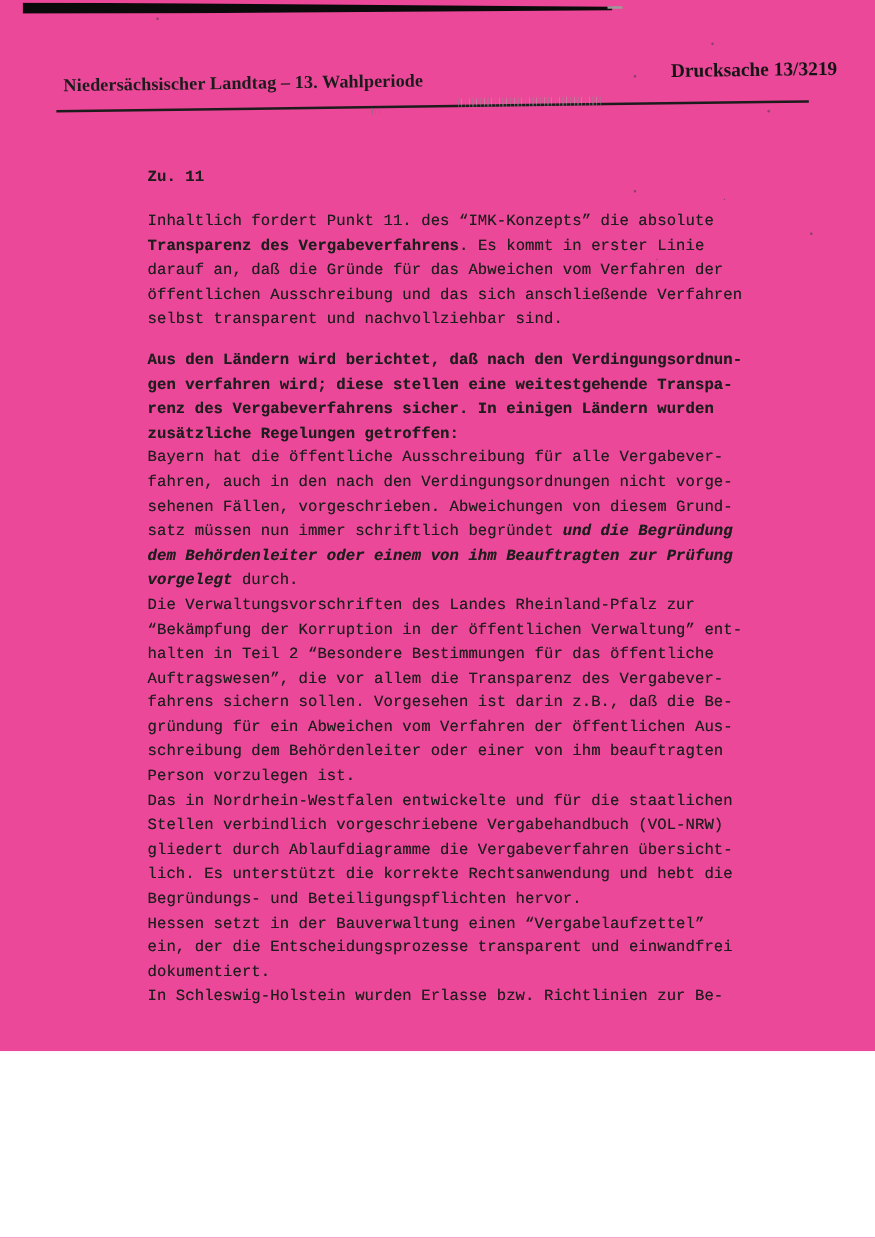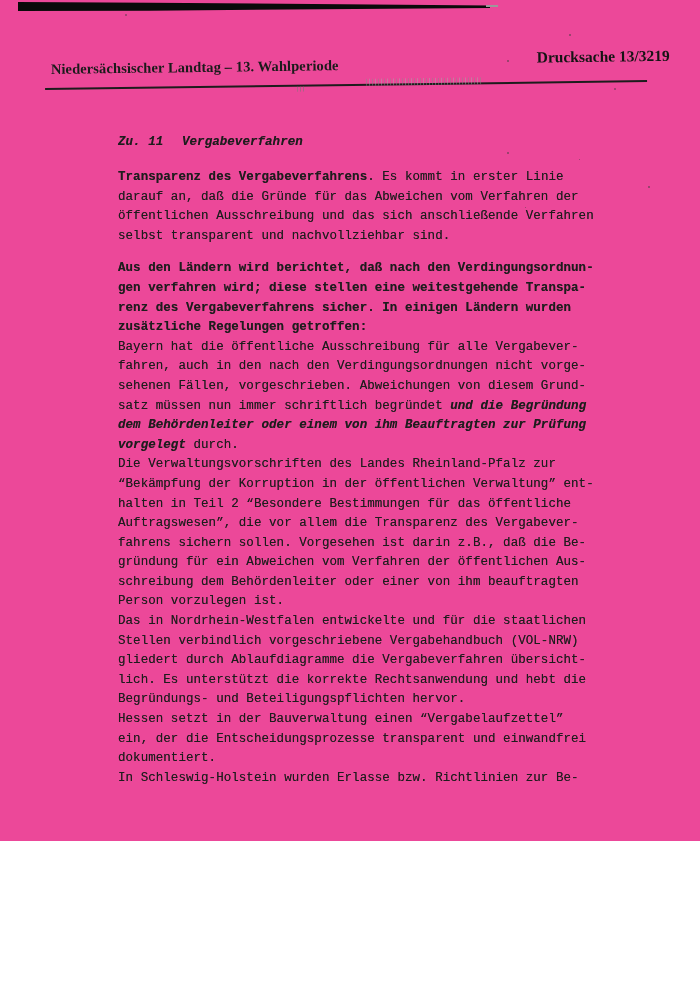--- a/index.html
+++ b/index.html
@@ -34,21 +34,21 @@
   .header-noise-mark { position:absolute; left:297px; top:86px; width:8px; height:5px; opacity:.55;
     background:repeating-linear-gradient(90deg,#777 0 1px,transparent 1px 3px); }
 
   
   .doc-body {
     position:absolute; left:118px; top:131px; width:482px; color:#1d1d1d;
     font-family:"Liberation Mono","DejaVu Sans Mono",monospace;
     font-size:12.5px; line-height:19.6px; letter-spacing:.05px;
     text-shadow:0 0 .4px rgba(25,25,25,.6);
   }
-  .doc-heading { display:flex; font-weight:700; line-height:23px; margin:0 0 14px 0;font-style:italic; }
+  .doc-heading { display:flex; font-weight:700; line-height:23px; margin:0 0 14px 0; }
   .heading-number { flex:0 0 64px; }
   .para { margin:0; white-space:pre-wrap; }
   .para.gap { margin-top:13px;font-weight:bold; }
   .seg-bold { font-weight:700;font-family:Liberation Mono, monospace; }
   .seg-bold-italic { font-weight:700; font-style:italic; }
 
   .page-number {
     position:absolute; left:57px; top:895px; color:#222;
     font-family:"Liberation Serif", serif; font-size:13px;
   }
@@ -67,25 +67,25 @@
     <div class="header-right">Drucksache 13/3219</div>
     <div class="header-rule"></div>
     <div class="header-noise"></div>
     <div class="header-noise-mark"></div>
   </div>
 
   <div class="doc-body">
     <div class="doc-heading">
       <span class="heading-number">Zu. 11</span>
       <span>
-        <span style="display:block">Vergabeverfahren</span>
       </span>
     </div>
     <div>
-        <p class="para"><span class="seg-bold">Transparenz des Vergabeverfahrens</span><span class="seg-normal">. Es kommt in erster Linie
+        <p class="para"><span class="seg-normal">Inhaltlich fordert Punkt 11. des “IMK-Konzepts” die absolute
+</span><span class="seg-bold">Transparenz des Vergabeverfahrens</span><span class="seg-normal">. Es kommt in erster Linie
 darauf an, daß die Gründe für das Abweichen vom Verfahren der
 öffentlichen Ausschreibung und das sich anschließende Verfahren
 selbst transparent und nachvollziehbar sind.</span></p>
         <p class="para gap"><span class="seg-normal">Aus den Ländern wird berichtet, daß nach den Verdingungsordnun-
 gen verfahren wird; diese stellen eine weitestgehende Transpa-
 renz des Vergabeverfahrens sicher. In einigen Ländern wurden
 zusätzliche Regelungen getroffen:</span></p>
         <p class="para"><span class="seg-normal">Bayern hat die öffentliche Ausschreibung für alle Vergabever-
 fahren, auch in den nach den Verdingungsordnungen nicht vorge-
 sehenen Fällen, vorgeschrieben. Abweichungen von diesem Grund-

